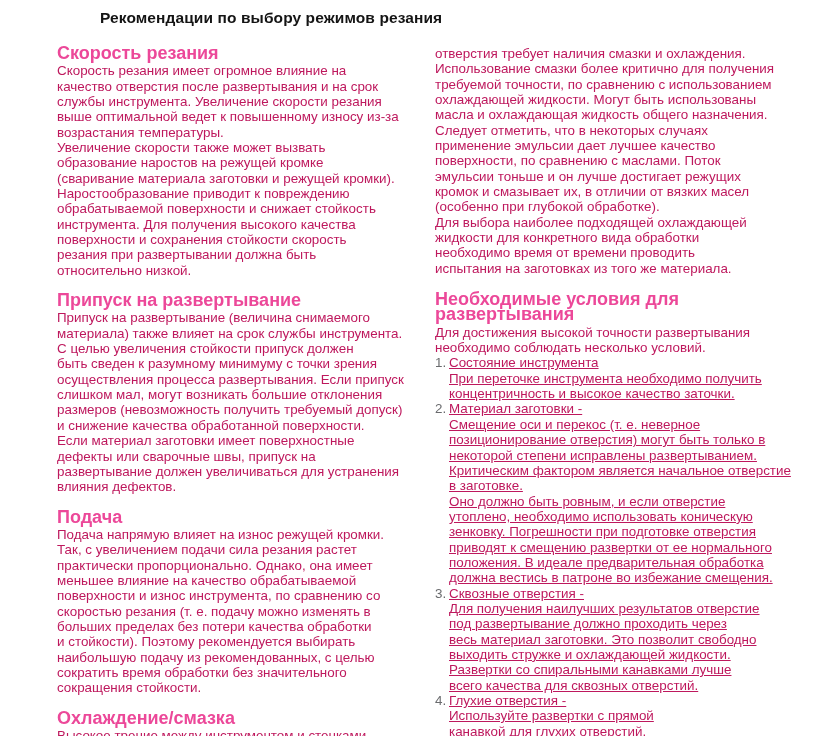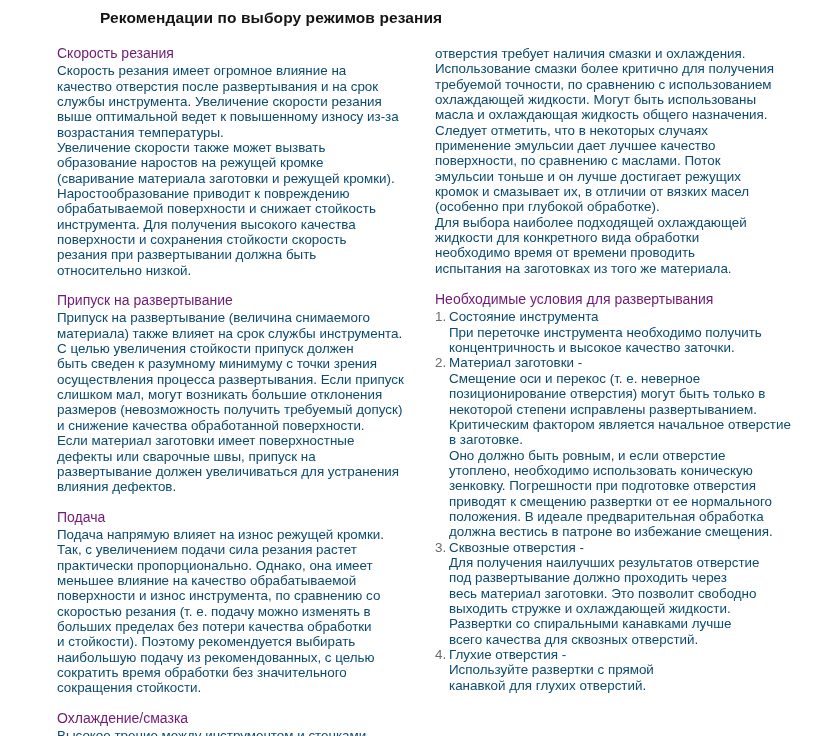--- a/index.html
+++ b/index.html
@@ -24,46 +24,46 @@
   }
   .columns {
     position: absolute;
     left: 57px; top: 46px;
     display: flex;
     gap: 17px;
   }
   .col { width: 371px; }
   .col-left { width: 361px; }
   .section-heading {
-    font-size: 14px;
-    font-weight: normal;
-    color: #701a75;
+    font-size: 18px;
+    font-weight: bold;
+    color: #ec4899;
     margin: 15px 0 2px 0;
     line-height: 15.3px;
   }
   .section-heading.first { margin-top: 0; }
   .body-text {
     font-size: 13.4px;
     line-height: 15.35px;
-    color: #0c4a6e;
+    color: #be185d;
     white-space: pre-line;
   }
   .big-gap { margin-top: 16px; }
   .numbered-item {
     display: flex;
     align-items: flex-start;
   }
   .item-number {
     width: 14px;
     flex-shrink: 0;
     font-size: 13.4px;
     line-height: 15.35px;
     color: #6a6b6e;
   }
-  .item-text { flex: 1; }
+  .item-text { flex: 1; text-decoration: underline; }
 </style>
 </head>
 <body>
 
 <div class="page">
 
   <div class="doc-title">Рекомендации по выбору режимов резания</div>
 
   <div class="columns">
 
@@ -138,20 +138,22 @@
 эмульсии тоньше и он лучше достигает режущих
 кромок и смазывает их, в отличии от вязких масел
 (особенно при глубокой обработке).
 Для выбора наиболее подходящей охлаждающей
 жидкости для конкретного вида обработки
 необходимо время от времени проводить
 испытания на заготовках из того же материала.</div>
 
       <div>
         <div class="section-heading big-gap">Необходимые условия для развертывания</div>
+        <div class="body-text">Для достижения высокой точности развертывания
+необходимо соблюдать несколько условий.</div>
 
         <div class="numbered-item">
           <div class="item-number">1.</div>
           <div class="body-text item-text">Состояние инструмента
 При переточке инструмента необходимо получить
 концентричность и высокое качество заточки.</div>
         </div>
 
         <div class="numbered-item">
           <div class="item-number">2.</div>

